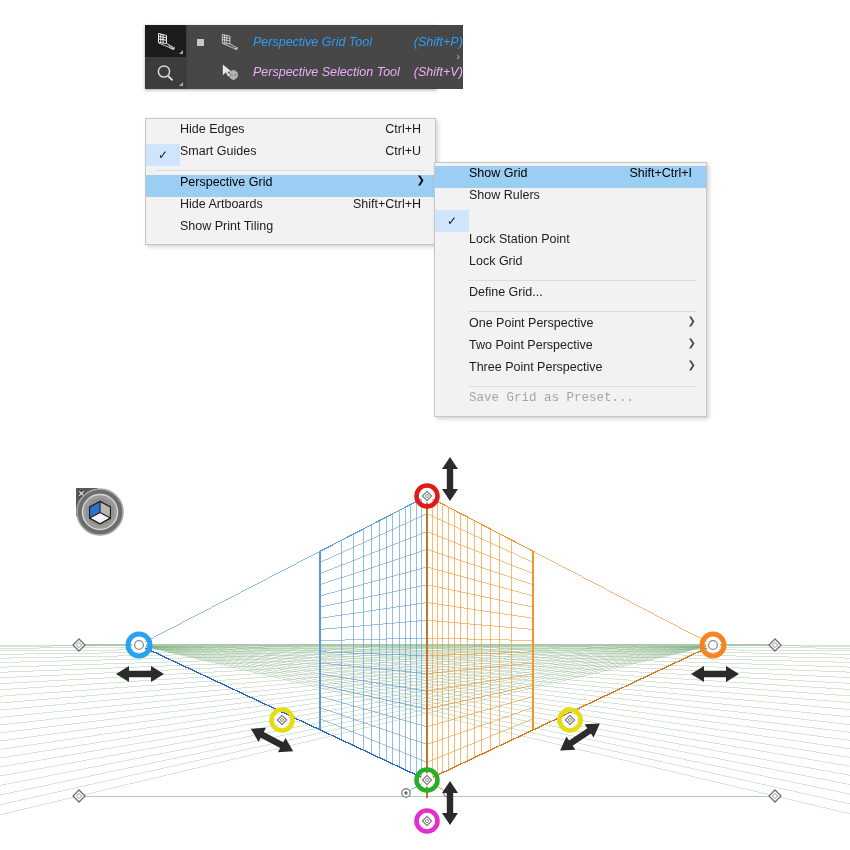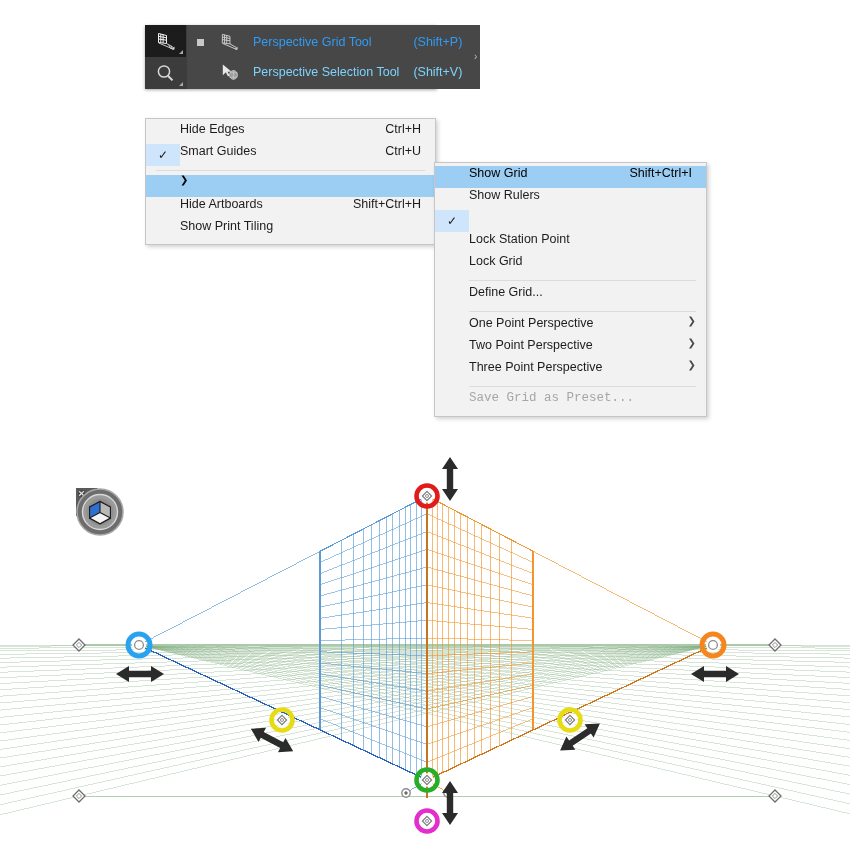--- a/index.html
+++ b/index.html
@@ -38,30 +38,31 @@
   #flyout-gap{width:9px;background:#3c3c3c;}
   #flyout-list{
     flex:1;background:#474747;
     display:flex;flex-direction:column;justify-content:center;
     padding-left:4px;
     position:relative;
   }
   .flyout-row{
     height:30px;display:flex;align-items:center;gap:14px;
     padding-left:6px;
+    font-style:italic;
   }
   .flyout-bullet{
     width:7px;height:7px;background:#c8c8c8;flex:0 0 auto;margin-right:1px;
   }
   .flyout-bullet.hidden{background:transparent;}
   .flyout-icon{width:20px;height:20px;flex:0 0 auto;display:block;}
   .flyout-label{font-size:12.5px;white-space:nowrap;}
-  .flyout-shortcut{font-size:12.5px;margin-left:auto;padding-right:18px;white-space:nowrap;}
+  .flyout-shortcut{font-size:12.5px;margin-left:auto;padding-right:0;white-space:nowrap;}
   .row-sel .flyout-label,.row-sel .flyout-shortcut{color:#2f9bf5;}
-  .row-norm .flyout-label,.row-norm .flyout-shortcut{color:#7dd3fc;}
+  .row-norm .flyout-label,.row-norm .flyout-shortcut{color:#f0abfc;}
   #flyout-arrow{
     position:absolute;right:3px;top:50%;transform:translateY(-50%);
     color:#bdbdbd;font-size:10px;line-height:1;
   }
 
   
   .menu{
     position:absolute;
     background:#f2f2f2;
     border:1px solid #c6c6c6;
@@ -178,20 +179,21 @@
   <div class="mi checked">
     <span class="check">✓</span>
     <span class="lbl">Smart Guides</span>
     <span class="sc">Ctrl+U</span>
   </div>
 
   <div class="sep full"></div>
 
   <div class="mi sel">
     <span class="check"></span>
+    <span class="lbl">Perspective Grid</span>
     <span class="sub">❯</span>
   </div>
 
   <div class="mi">
     <span class="check"></span>
     <span class="lbl">Hide Artboards</span>
     <span class="sc">Shift+Ctrl+H</span>
   </div>
 
   <div class="mi">

